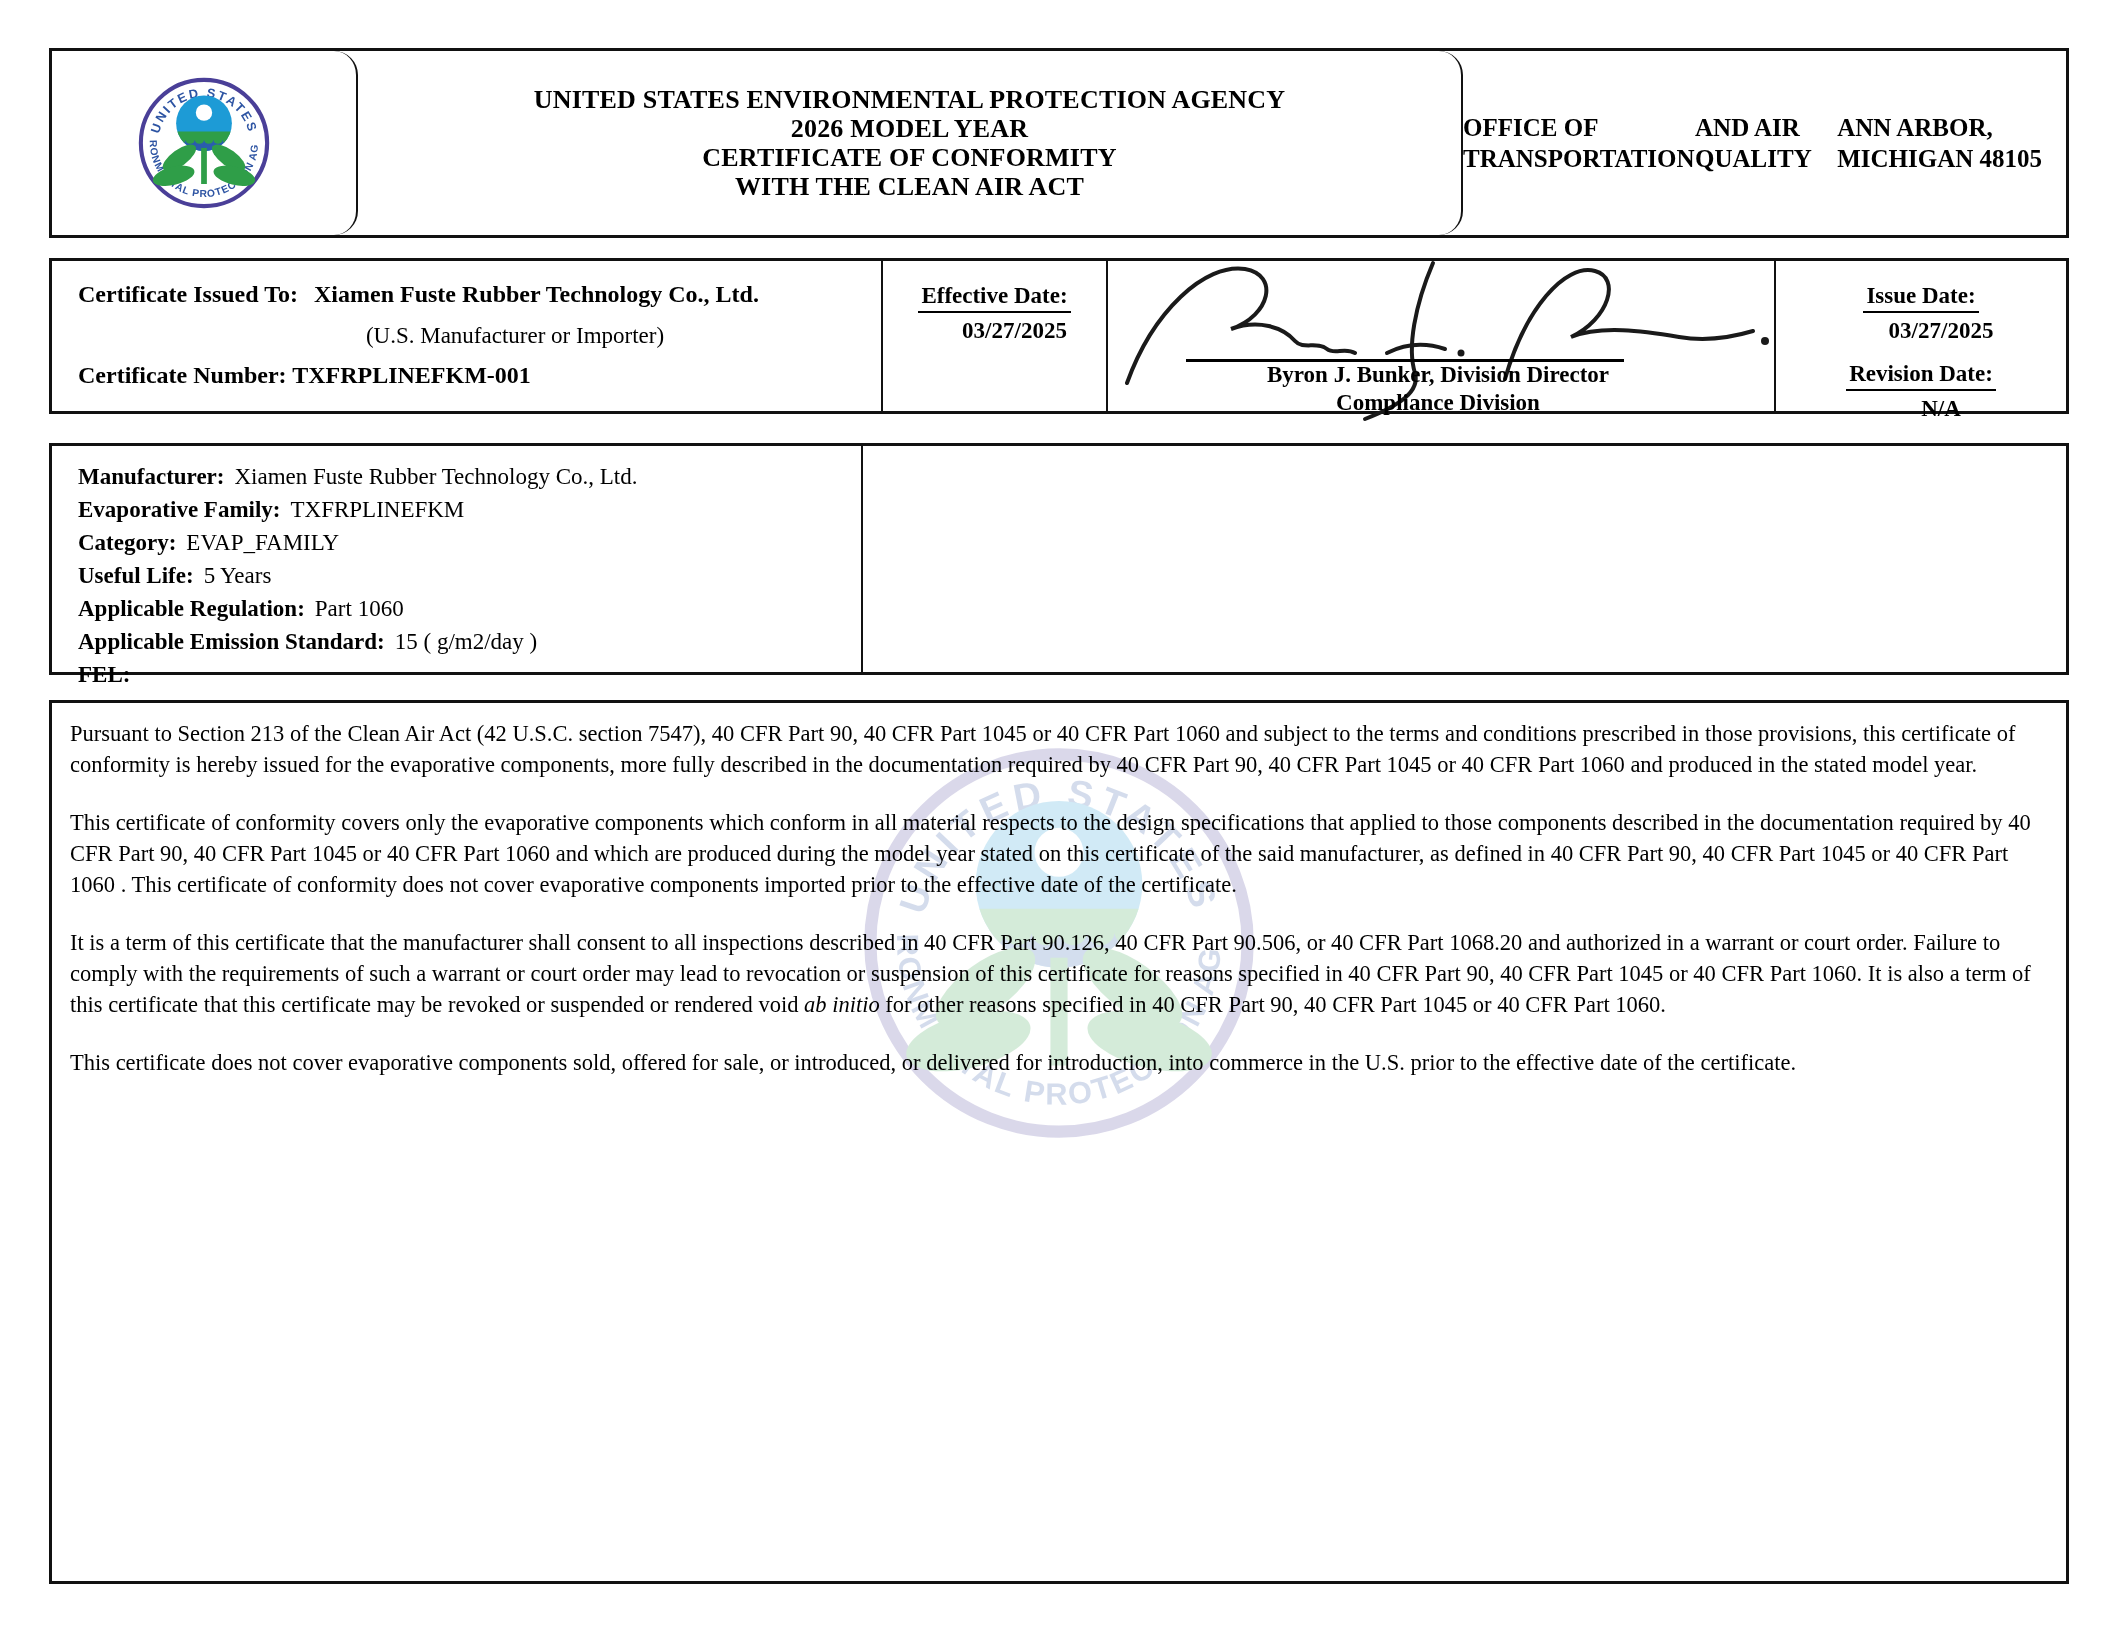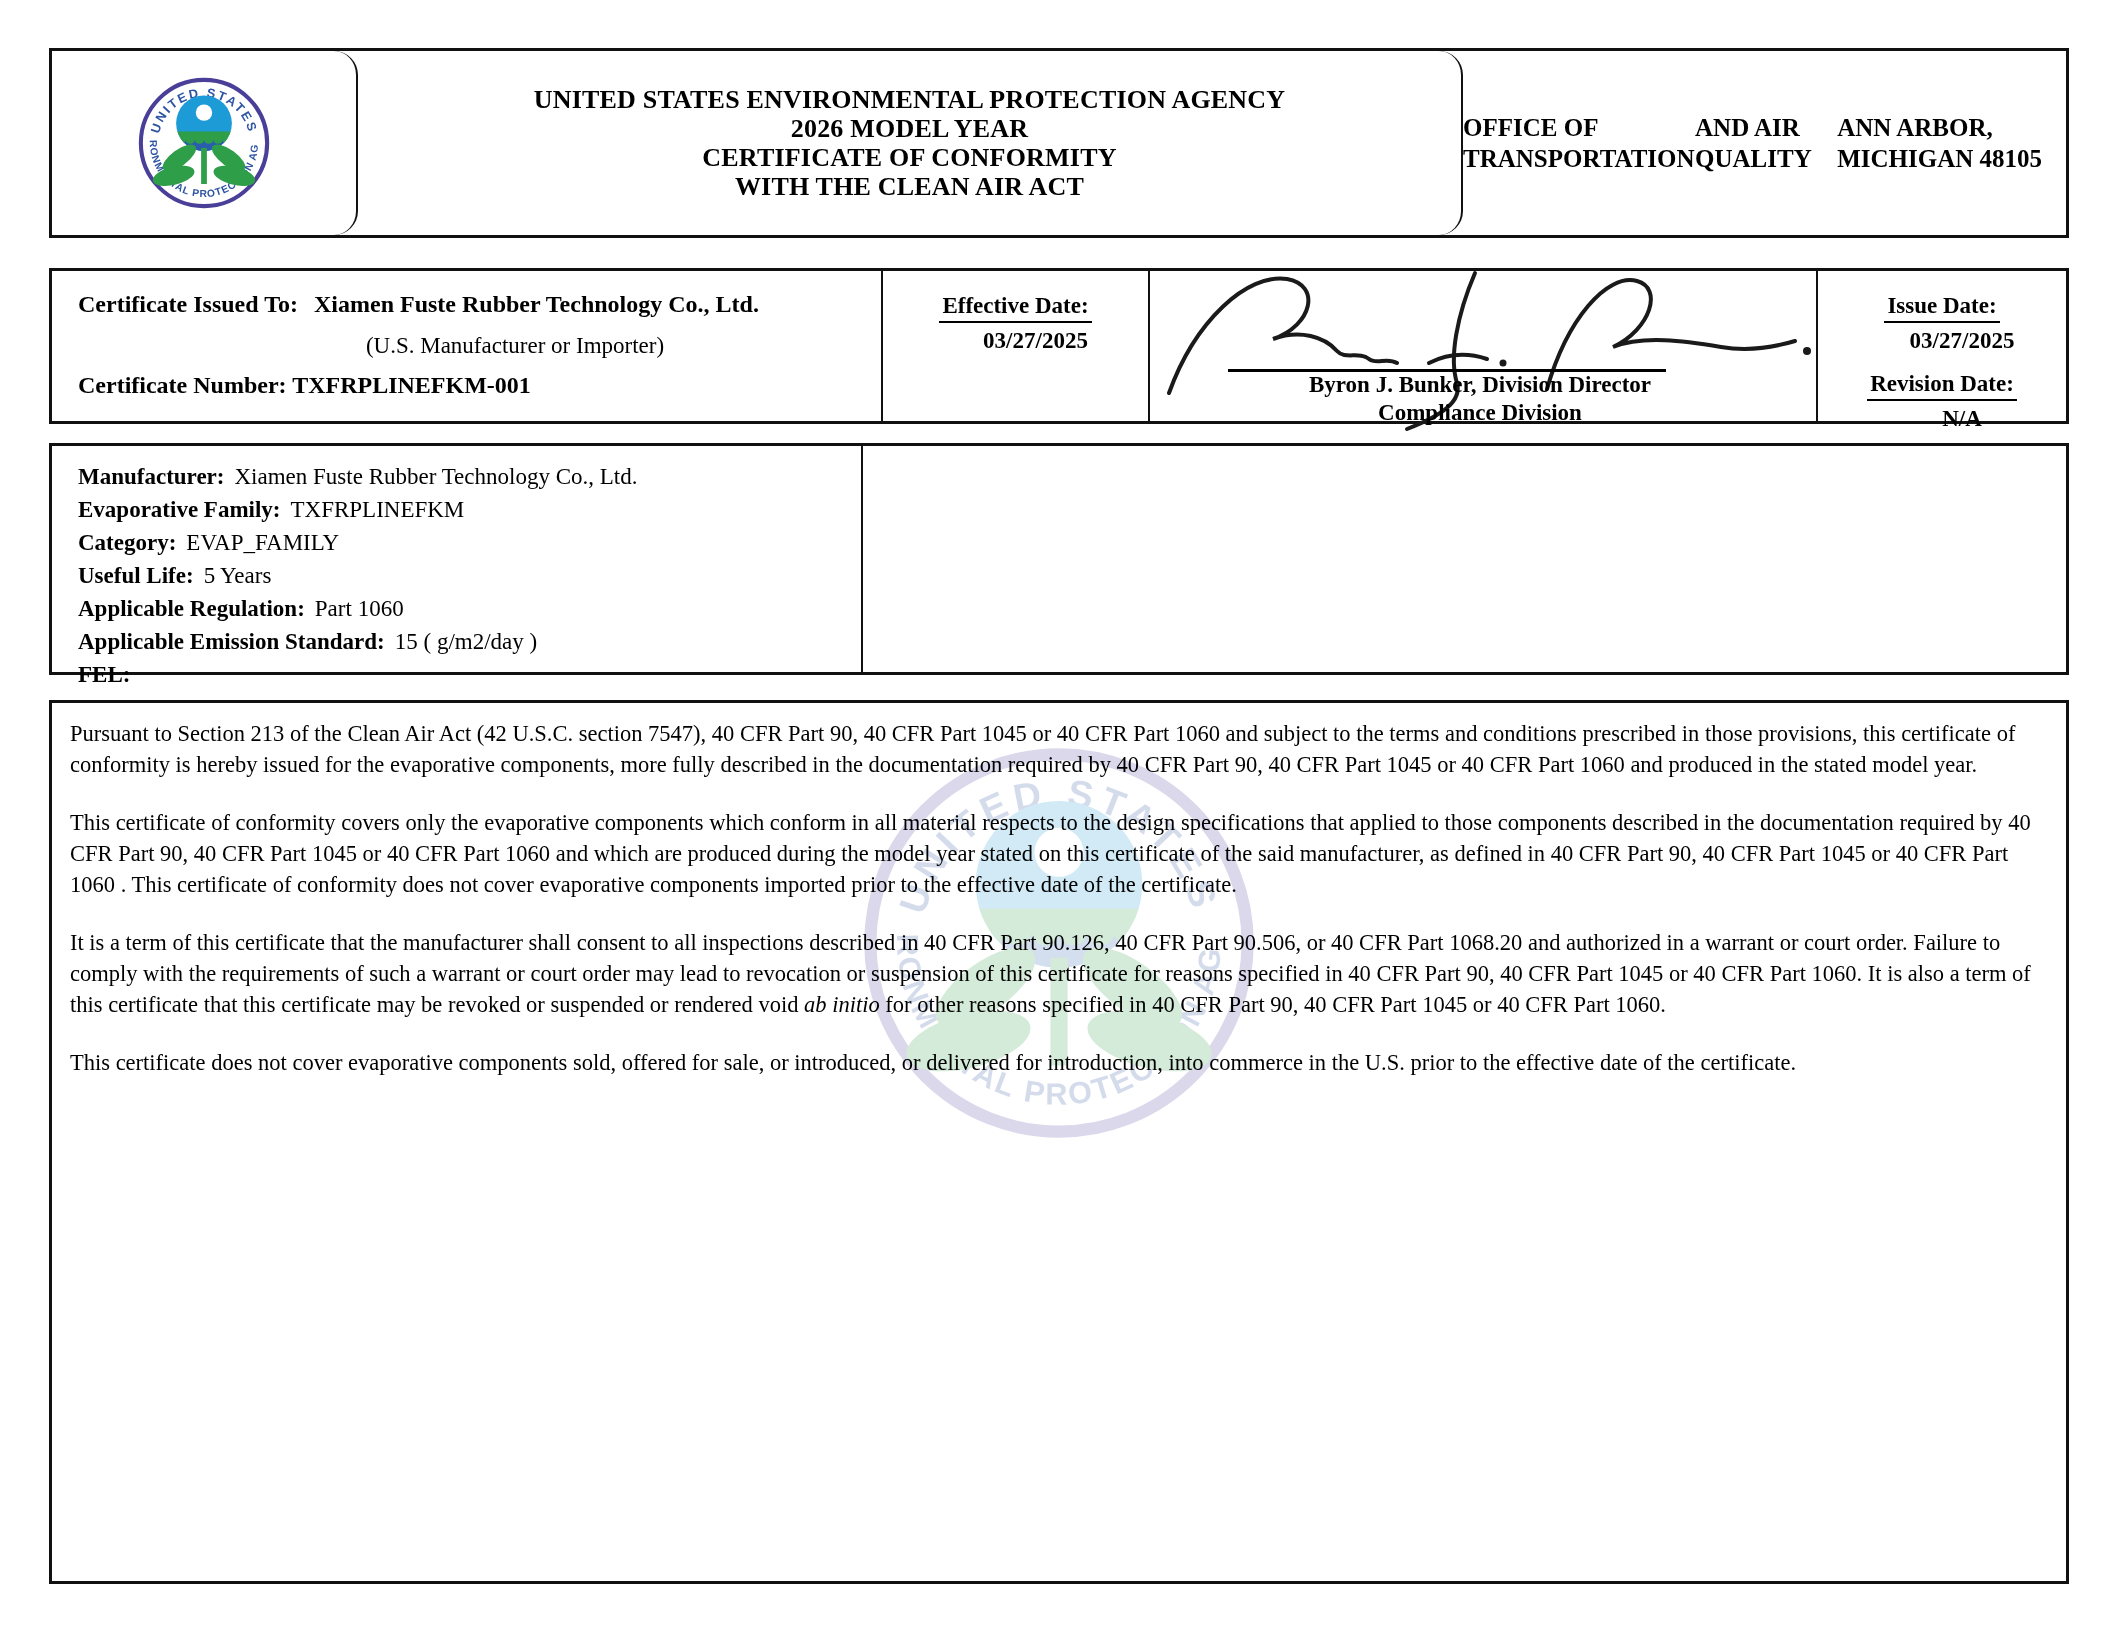--- a/index.html
+++ b/index.html
@@ -13,24 +13,24 @@
   
   .header-box { top:48px; height:190px; display:flex; }
   .hcell { box-sizing:border-box;border-radius:24px; }
   .hcell-logo { width:306px; border-right:2px solid #111; display:flex; align-items:center; justify-content:center; }
   .hcell-title { width:1105px; border-right:2px solid #111; display:flex; flex-direction:column; align-items:center; justify-content:center; }
   .hcell-office { flex:1; display:flex; flex-direction:row; align-items:center; justify-content:center; }
   .title-line { font-size:26px; font-weight:bold; line-height:29px; letter-spacing:.2px; }
   .office-line { font-size:25px; font-weight:bold; line-height:31px; }
 
   
-  .cert-box { top:268px; height:156px; display:flex; }
+  .cert-box { top:258px; height:156px; display:flex; }
   .ccell { box-sizing:border-box; position:relative; }
   .ccell-a { width:831px; border-right:2px solid #111; }
-  .ccell-b { width:267px; border-right:2px solid #111; text-align:center; padding-top:22px; }
+  .ccell-b { width:225px; border-right:2px solid #111; text-align:center; padding-top:22px; }
   .ccell-c { width:668px; border-right:2px solid #111; }
   .ccell-d { flex:1; text-align:center; padding-top:22px; }
   .line1 { padding:20px 0 0 26px; font-size:24px; font-weight:bold; }
   .line1 .lbl { margin-right:16px; }
   .issued-note { margin-left:248px; width:430px; text-align:center; font-size:23px; margin-top:15px; }
   .line3 { padding-left:26px; margin-top:13px; font-size:24px; font-weight:bold; }
   .dgroup + .dgroup { margin-top:17px; }
   .dlabel { font-size:23px; font-weight:bold; display:inline-block; border-bottom:2px solid #000; padding:0 3px 2px; }
   .dvalue { font-size:23px; font-weight:bold; margin-top:5px;padding-left:40px; }
 

